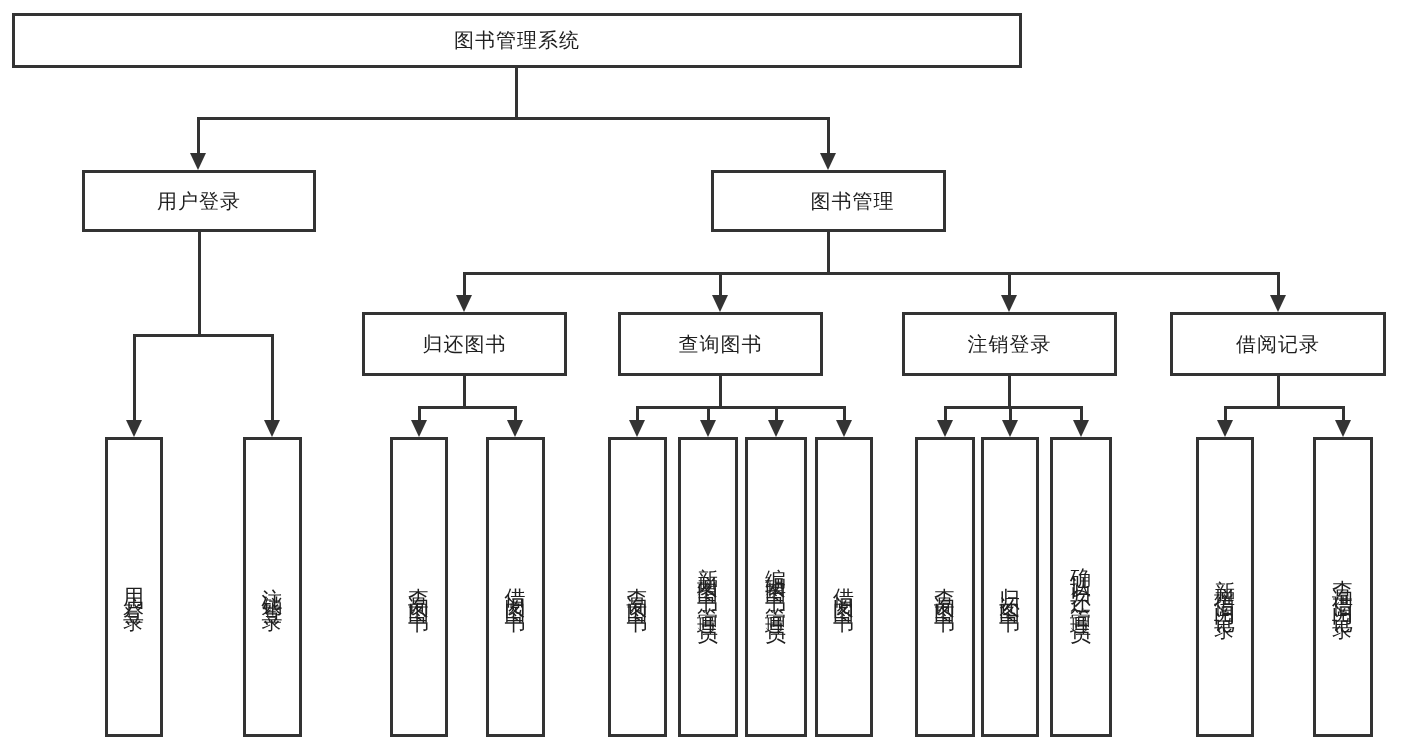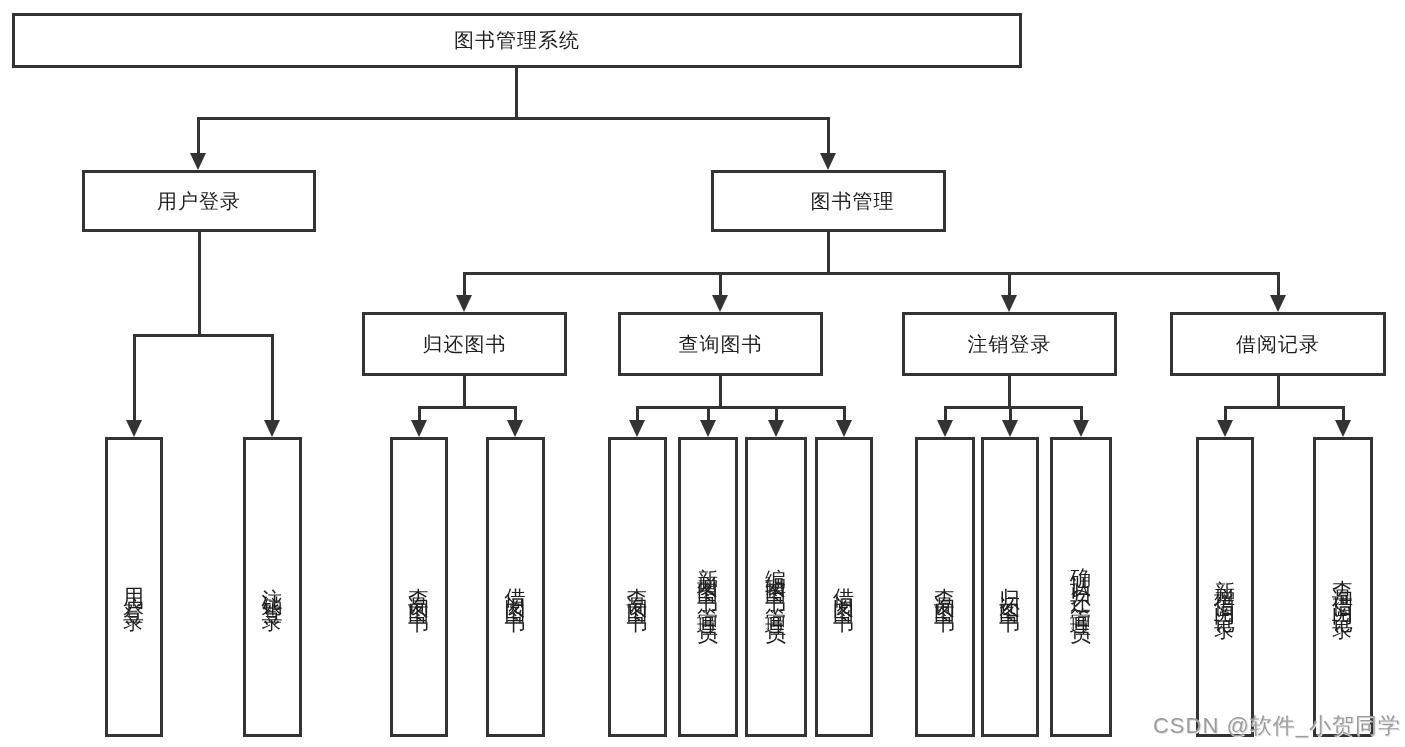--- a/index.html
+++ b/index.html
@@ -176,14 +176,13 @@
     <span class="vt">确认归还（管理员）</span>
   </div>
 
   <div class="box vbox" id="v12">
     <span class="vt">新增借阅记录</span>
   </div>
   <div class="box vbox" id="v13">
     <span class="vt">查询借阅记录</span>
   </div>
 
-  <div id="watermark">CSDN @软件_小贺同学</div>
 </div>
 
 </body></html>

